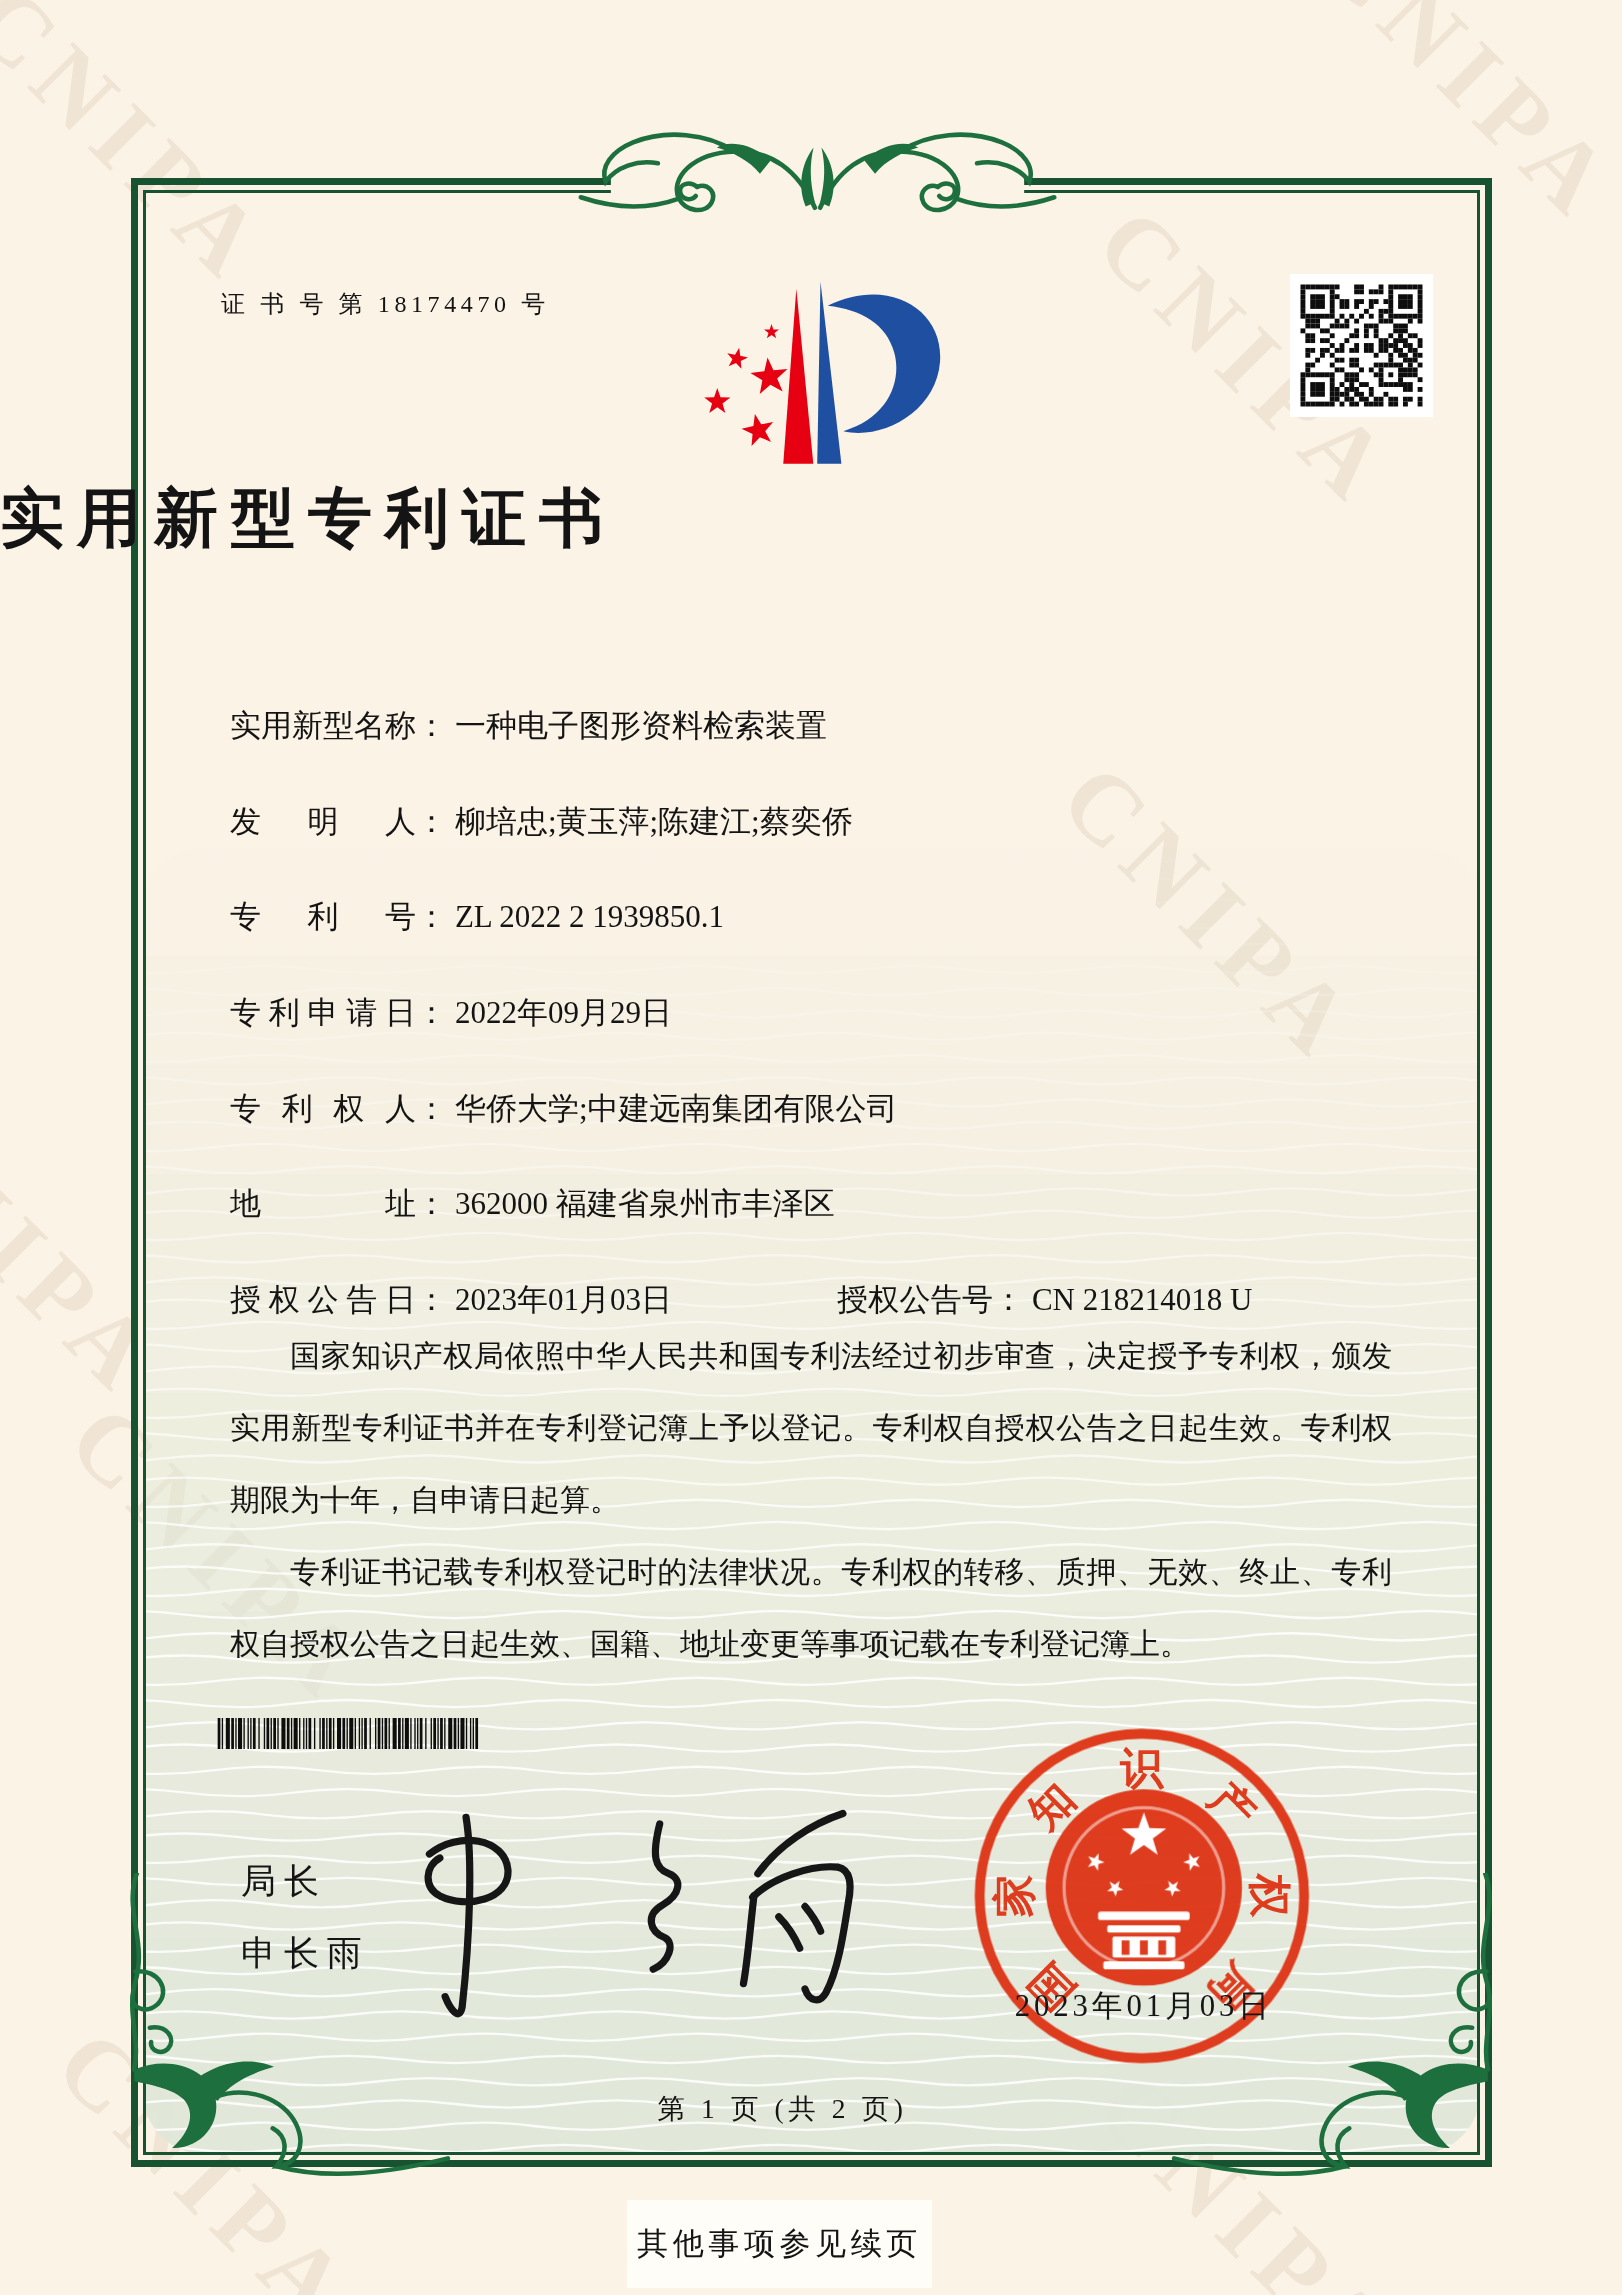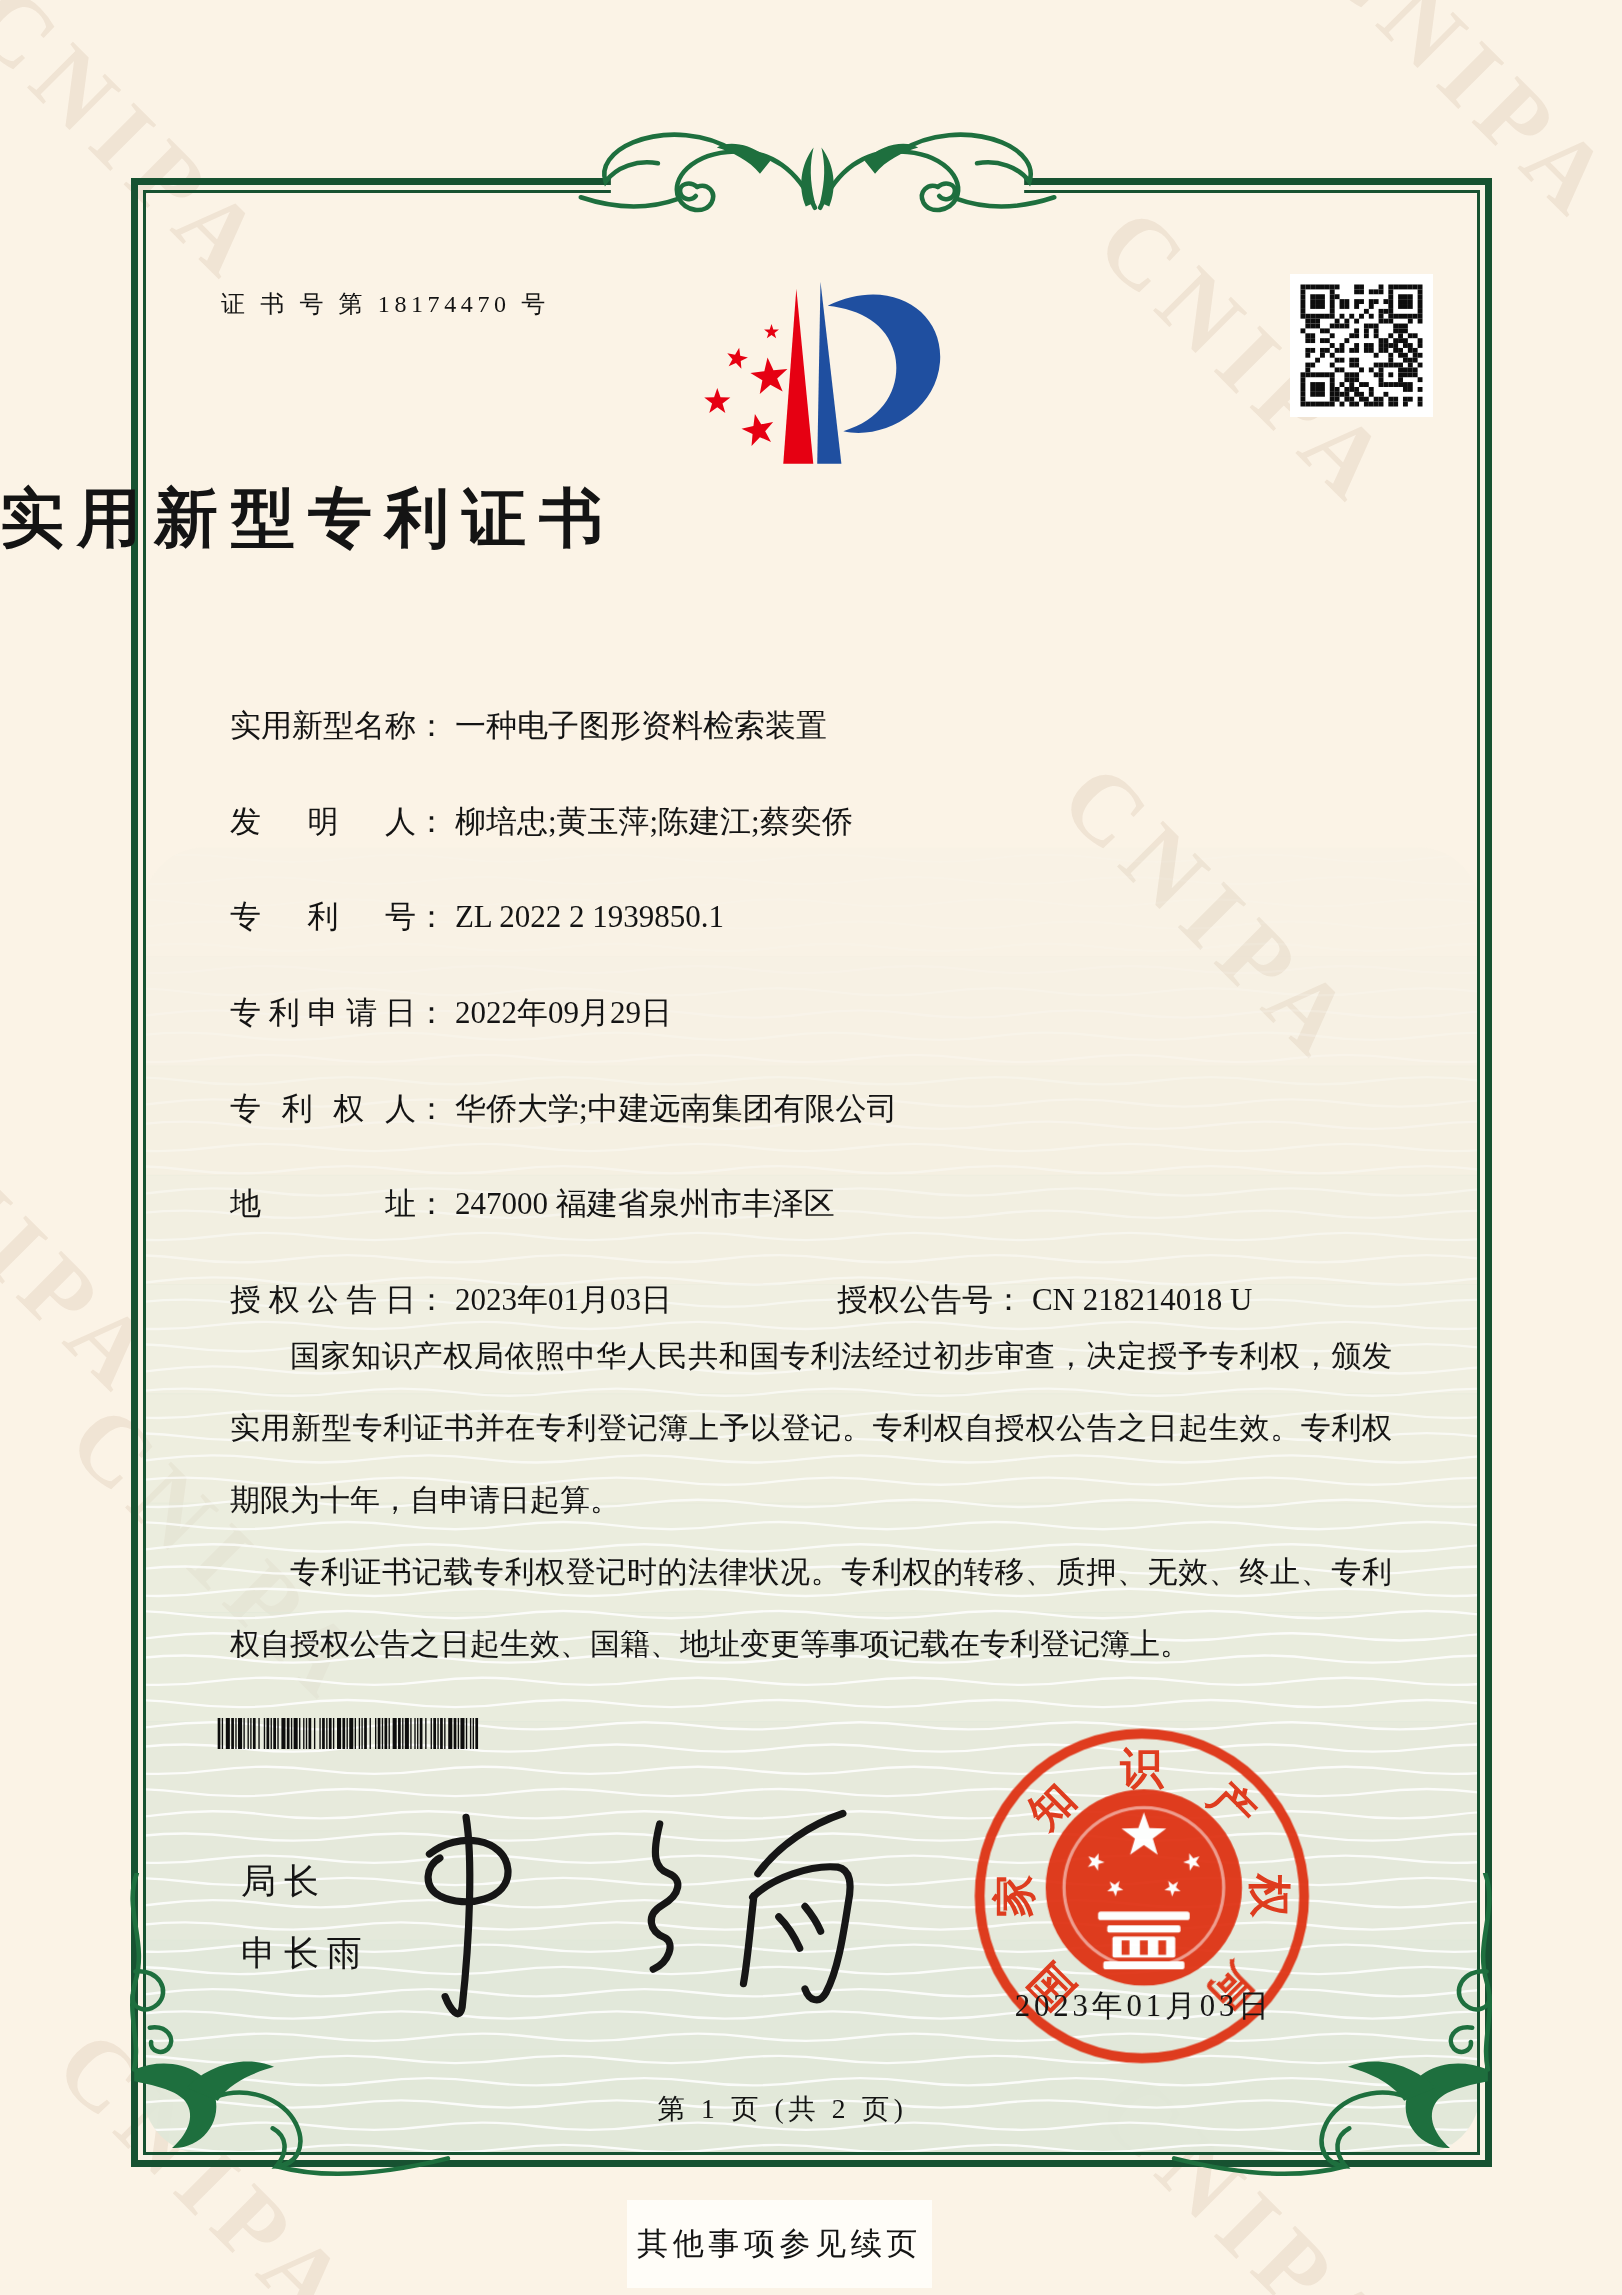--- a/index.html
+++ b/index.html
@@ -525,21 +525,21 @@
       <span class="fvalue">2022年09月29日</span>
   </div>
   <div class="frow" style="top:1088px">
     <span class="flabel">专利权人</span>
       <span class="colon">：</span>
       <span class="fvalue">华侨大学;中建远南集团有限公司</span>
   </div>
   <div class="frow" style="top:1183px">
     <span class="flabel">地址</span>
       <span class="colon">：</span>
-      <span class="fvalue">247000 福建省泉州市丰泽区</span>
+      <span class="fvalue">362000 福建省泉州市丰泽区</span>
   </div>
   <div class="frow" style="top:1279px">
     <span class="flabel">授权公告日</span>
       <span class="colon">：</span>
       <span class="fvalue">2023年01月03日</span>
     <span class="pair2">
       <span class="flabel2">授权公告号</span>
         <span class="colon">：</span>
         <span class="fvalue">CN 218214018 U</span>
     </span>

